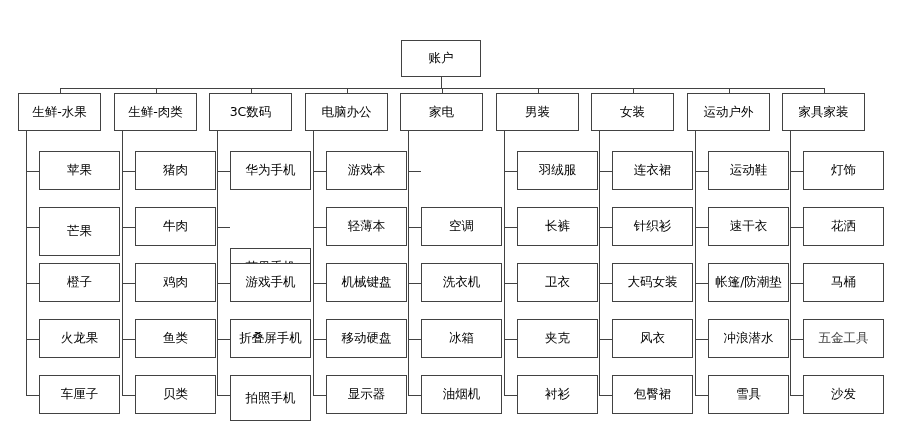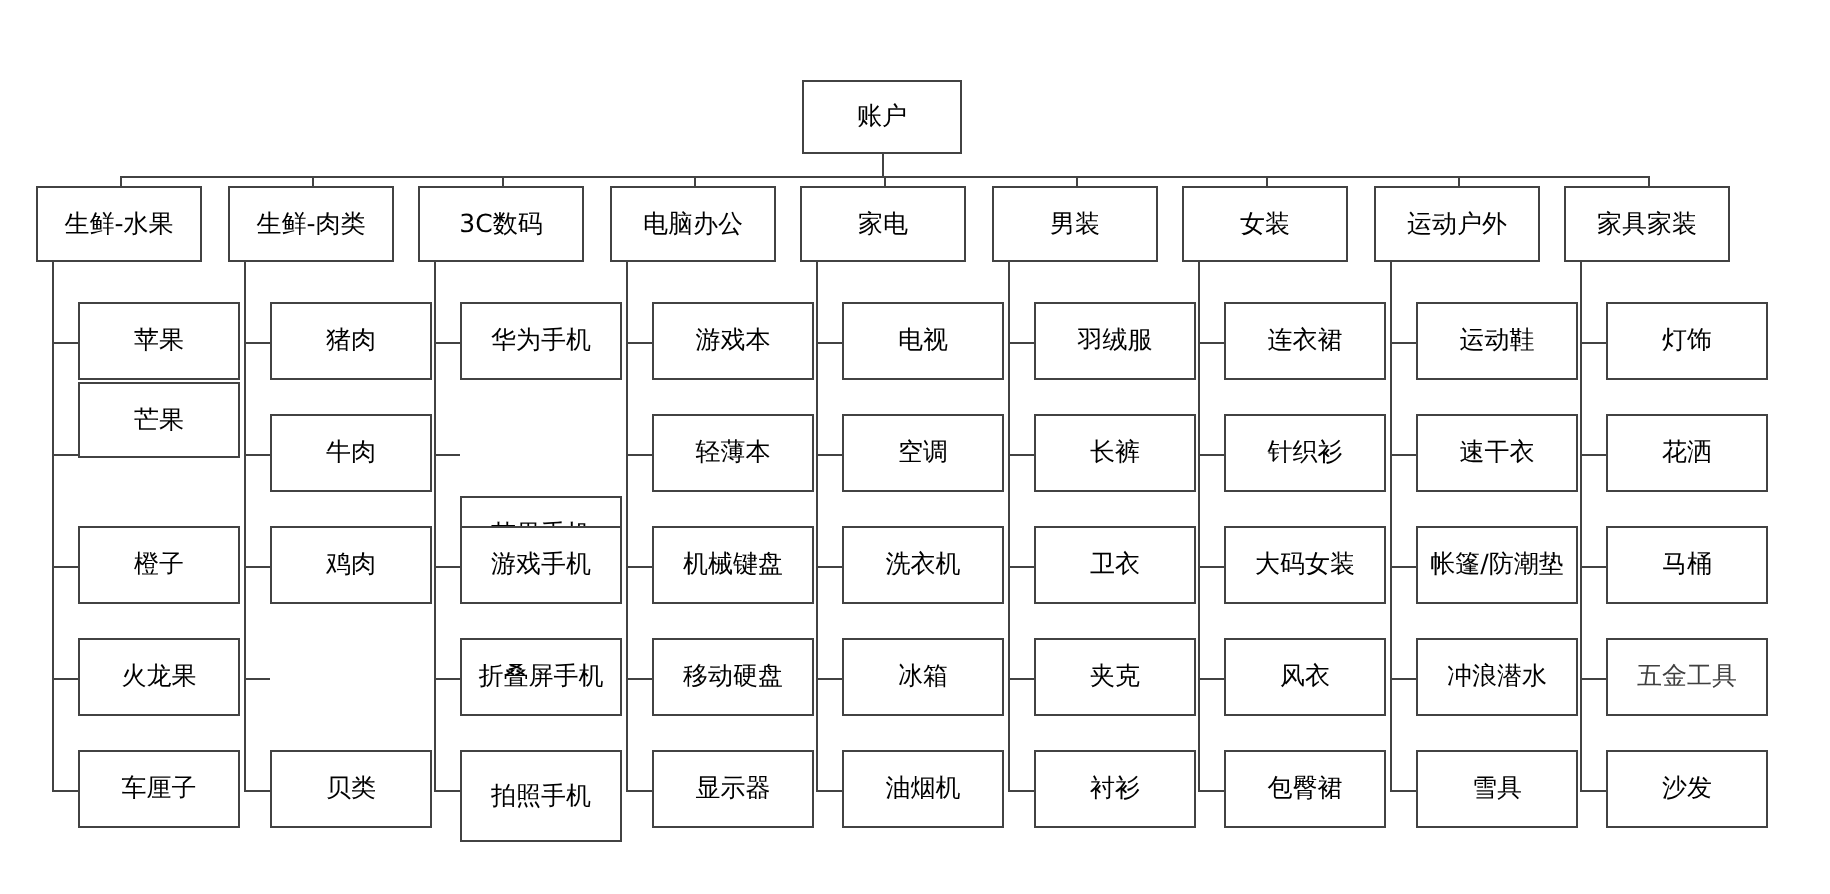--- a/index.html
+++ b/index.html
@@ -32,37 +32,38 @@
 <div id="canvas" style="background: rgb(255, 255, 255);">
     <div class="node" style="left: 401px; top: 40px; width: 80px; height: 37px; border-color: rgb(66, 66, 66); color: rgb(0, 0, 0);">账户</div>
     <div class="line" style="left: 441px; top: 77px; width: 1px; height: 11px; background: rgb(66, 66, 66);"></div>
     <div class="line" style="left: 60px; top: 88px; width: 764px; height: 1px; background: rgb(66, 66, 66);"></div>
     <div class="line" style="left: 60px; top: 88px; width: 1px; height: 5px; background: rgb(66, 66, 66);"></div>
     <div class="node" style="left: 18px; top: 93px; width: 83px; height: 38px; border-color: rgb(66, 66, 66); color: rgb(0, 0, 0);">生鲜-水果</div>
     <div class="line" style="left: 26px; top: 131px; width: 1px; height: 265px; background: rgb(66, 66, 66);"></div>
     <div class="line" style="left: 26px; top: 171px; width: 13px; height: 1px; background: rgb(66, 66, 66);"></div>
     <div class="node" style="left: 39px; top: 151px; width: 81px; height: 39px; border-color: rgb(66, 66, 66); color: rgb(0, 0, 0);">苹果</div>
     <div class="line" style="left: 26px; top: 227px; width: 13px; height: 1px; background: rgb(66, 66, 66);"></div>
-    <div class="node" style="left: 39px; top: 191px; width: 81px; height: 38px; border-color: rgb(66, 66, 66); color: rgb(0, 0, 0); text-align: right;">芒果</div>
+    <div class="node" style="left: 39px; top: 207px; width: 81px; height: 49px; border-color: rgb(66, 66, 66); color: rgb(0, 0, 0); text-align: right;">芒果</div>
     <div class="line" style="left: 26px; top: 283px; width: 13px; height: 1px; background: rgb(66, 66, 66);"></div>
     <div class="node" style="left: 39px; top: 263px; width: 81px; height: 39px; border-color: rgb(66, 66, 66); color: rgb(0, 0, 0);">橙子</div>
     <div class="line" style="left: 26px; top: 339px; width: 13px; height: 1px; background: rgb(66, 66, 66);"></div>
     <div class="node" style="left: 39px; top: 319px; width: 81px; height: 39px; border-color: rgb(66, 66, 66); color: rgb(0, 0, 0);">火龙果</div>
     <div class="line" style="left: 26px; top: 395px; width: 13px; height: 1px; background: rgb(66, 66, 66);"></div>
     <div class="node" style="left: 39px; top: 375px; width: 81px; height: 39px; border-color: rgb(66, 66, 66); color: rgb(0, 0, 0);">车厘子</div>
     <div class="line" style="left: 156px; top: 88px; width: 1px; height: 5px; background: rgb(66, 66, 66);"></div>
     <div class="node" style="left: 114px; top: 93px; width: 83px; height: 38px; border-color: rgb(66, 66, 66); color: rgb(0, 0, 0);">生鲜-肉类</div>
     <div class="line" style="left: 122px; top: 131px; width: 1px; height: 265px; background: rgb(66, 66, 66);"></div>
     <div class="line" style="left: 122px; top: 171px; width: 13px; height: 1px; background: rgb(66, 66, 66);"></div>
     <div class="node" style="left: 135px; top: 151px; width: 81px; height: 39px; border-color: rgb(66, 66, 66); color: rgb(0, 0, 0);">猪肉</div>
     <div class="line" style="left: 122px; top: 227px; width: 13px; height: 1px; background: rgb(66, 66, 66);"></div>
     <div class="node" style="left: 135px; top: 207px; width: 81px; height: 39px; border-color: rgb(66, 66, 66); color: rgb(0, 0, 0);">牛肉</div>
     <div class="line" style="left: 122px; top: 283px; width: 13px; height: 1px; background: rgb(66, 66, 66);"></div>
     <div class="node" style="left: 135px; top: 263px; width: 81px; height: 39px; border-color: rgb(66, 66, 66); color: rgb(0, 0, 0);">鸡肉</div>
     <div class="line" style="left: 122px; top: 339px; width: 13px; height: 1px; background: rgb(66, 66, 66);"></div>
+    <div class="node" style="left: 135px; top: 319px; width: 81px; height: 39px; border-color: rgb(66, 66, 66); color: rgb(0, 0, 0);">鱼类</div>
     <div class="line" style="left: 122px; top: 395px; width: 13px; height: 1px; background: rgb(66, 66, 66);"></div>
     <div class="node" style="left: 135px; top: 375px; width: 81px; height: 39px; border-color: rgb(66, 66, 66); color: rgb(0, 0, 0);">贝类</div>
     <div class="line" style="left: 251px; top: 88px; width: 1px; height: 5px; background: rgb(66, 66, 66);"></div>
     <div class="node" style="left: 209px; top: 93px; width: 83px; height: 38px; border-color: rgb(66, 66, 66); color: rgb(0, 0, 0);">3C数码</div>
     <div class="line" style="left: 217px; top: 131px; width: 1px; height: 265px; background: rgb(66, 66, 66);"></div>
     <div class="line" style="left: 217px; top: 171px; width: 13px; height: 1px; background: rgb(66, 66, 66);"></div>
     <div class="node" style="left: 230px; top: 151px; width: 81px; height: 39px; border-color: rgb(66, 66, 66); color: rgb(0, 0, 0);">华为手机</div>
     <div class="line" style="left: 217px; top: 227px; width: 13px; height: 1px; background: rgb(66, 66, 66);"></div>
     <div class="node" style="left: 230px; top: 207px; width: 81px; height: 39px; border-color: rgb(66, 66, 66); color: rgb(0, 0, 0); margin-top: 41px;">苹果手机</div>
     <div class="line" style="left: 217px; top: 283px; width: 13px; height: 1px; background: rgb(66, 66, 66);"></div>
@@ -81,21 +82,20 @@
     <div class="line" style="left: 313px; top: 283px; width: 13px; height: 1px; background: rgb(66, 66, 66);"></div>
     <div class="node" style="left: 326px; top: 263px; width: 81px; height: 39px; border-color: rgb(66, 66, 66); color: rgb(0, 0, 0);">机械键盘</div>
     <div class="line" style="left: 313px; top: 339px; width: 13px; height: 1px; background: rgb(66, 66, 66);"></div>
     <div class="node" style="left: 326px; top: 319px; width: 81px; height: 39px; border-color: rgb(66, 66, 66); color: rgb(0, 0, 0);">移动硬盘</div>
     <div class="line" style="left: 313px; top: 395px; width: 13px; height: 1px; background: rgb(66, 66, 66);"></div>
     <div class="node" style="left: 326px; top: 375px; width: 81px; height: 39px; border-color: rgb(66, 66, 66); color: rgb(0, 0, 0);">显示器</div>
     <div class="line" style="left: 442px; top: 88px; width: 1px; height: 5px; background: rgb(66, 66, 66);"></div>
     <div class="node" style="left: 400px; top: 93px; width: 83px; height: 38px; border-color: rgb(66, 66, 66); color: rgb(0, 0, 0);">家电</div>
     <div class="line" style="left: 408px; top: 131px; width: 1px; height: 265px; background: rgb(66, 66, 66);"></div>
     <div class="line" style="left: 408px; top: 171px; width: 13px; height: 1px; background: rgb(66, 66, 66);"></div>
-    <div class="node" style="left: 421px; top: 151px; width: 81px; height: 39px; border-color: rgb(66, 66, 66); color: rgb(0, 0, 0);">电视</div>
     <div class="line" style="left: 408px; top: 227px; width: 13px; height: 1px; background: rgb(66, 66, 66);"></div>
     <div class="node" style="left: 421px; top: 207px; width: 81px; height: 39px; border-color: rgb(66, 66, 66); color: rgb(0, 0, 0);">空调</div>
     <div class="line" style="left: 408px; top: 283px; width: 13px; height: 1px; background: rgb(66, 66, 66);"></div>
     <div class="node" style="left: 421px; top: 263px; width: 81px; height: 39px; border-color: rgb(66, 66, 66); color: rgb(0, 0, 0);">洗衣机</div>
     <div class="line" style="left: 408px; top: 339px; width: 13px; height: 1px; background: rgb(66, 66, 66);"></div>
     <div class="node" style="left: 421px; top: 319px; width: 81px; height: 39px; border-color: rgb(66, 66, 66); color: rgb(0, 0, 0);">冰箱</div>
     <div class="line" style="left: 408px; top: 395px; width: 13px; height: 1px; background: rgb(66, 66, 66);"></div>
     <div class="node" style="left: 421px; top: 375px; width: 81px; height: 39px; border-color: rgb(66, 66, 66); color: rgb(0, 0, 0);">油烟机</div>
     <div class="line" style="left: 538px; top: 88px; width: 1px; height: 5px; background: rgb(66, 66, 66);"></div>
     <div class="node" style="left: 496px; top: 93px; width: 83px; height: 38px; border-color: rgb(66, 66, 66); color: rgb(0, 0, 0);">男装</div>

